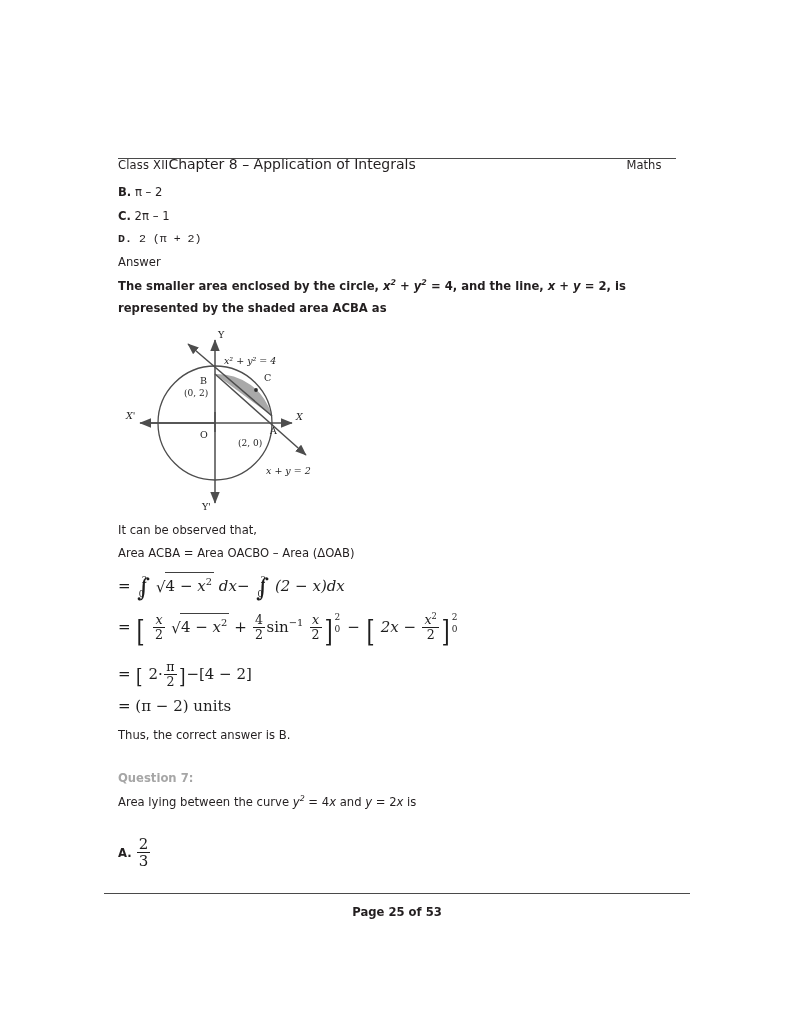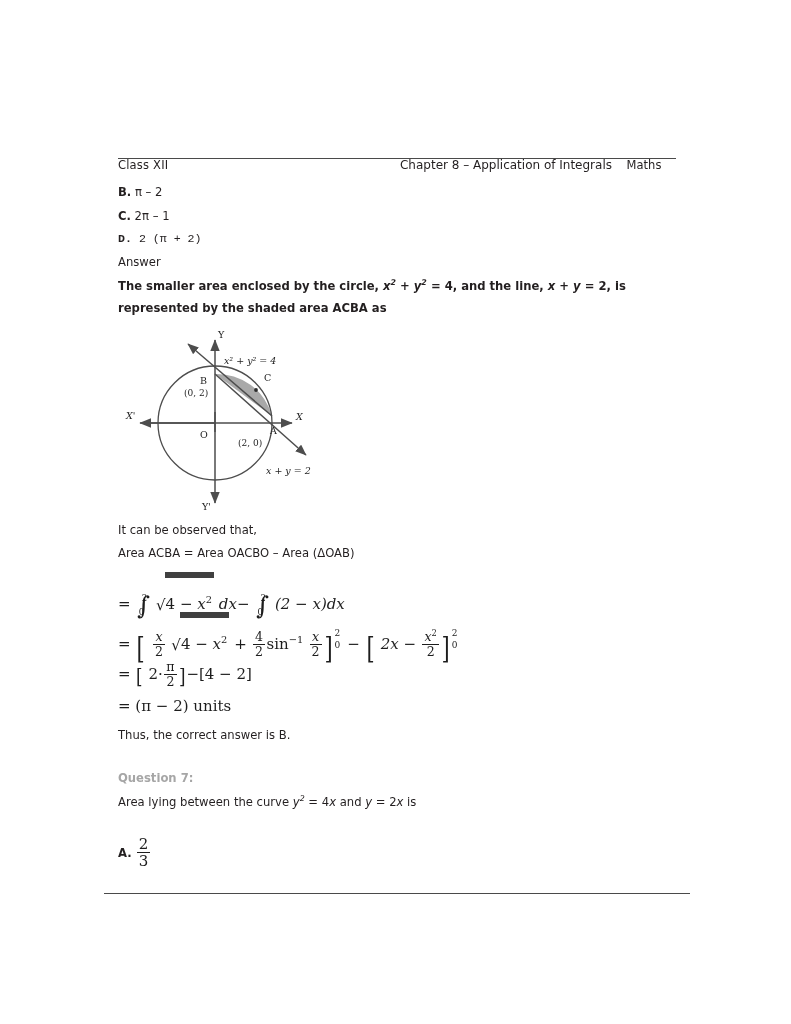--- a/index.html
+++ b/index.html
@@ -31,24 +31,23 @@
     display: flex;
     align-items: baseline;
   }
   .header .h-left {
     font-size: 11.5px;
     letter-spacing: 0.2px;
     white-space: nowrap;
   }
   .header .h-center {
     flex: 1;
-    text-align: right;
-    font-size: 12px;
-    white-space: nowrap;
-    padding-left: 12px;
+    text-align: left;
+    font-size: 14px;
+    white-space: nowrap;
   }
   .header .h-right {
     font-size: 11.5px;
     white-space: nowrap;
     min-width: 64px;
     text-align: center;
     margin-top: 20px;
   }
   .header-rule {
     position: absolute;
@@ -130,22 +129,22 @@
   }
   .intg .lim-bot {
     position: absolute;
     font-size: 0.34em;
     bottom: -0.16em;
     left: 0.16em;
     font-style: normal;
   }
   .sqrt {
     display: inline-block;
-    border-top: 6px solid #404040;
-    padding: 16px 2px 0 1px;
+    border-top: 1px solid #404040;
+    padding: 3px 2px 0 1px;
     margin-left: -1px;
   }
   .radsym { display: inline-block; vertical-align: -0.08em; }
   .brk {
     display: inline-block;
     font-size: 1.95em;
     line-height: 0.62;
     vertical-align: -0.30em;
     transform: scaleX(0.72);
   }
@@ -317,14 +316,15 @@
   </div>
 
   <div class="blk" style="left:118px; top:836px;">
     <span class="opt-label">A.</span>
     <span class="math" style="position:relative; left:0; top:0; display:inline-block; font-size:15px; vertical-align:-2px;">
       <span class="frac" style="font-size:1em; vertical-align:-0.48em;"><span class="num">2</span><span class="den">3</span></span>
     </span>
   </div>
 
   <div class="footer-rule"></div>
+  <div class="footer-text">Page 25 of 53</div>
 
 </div>
 
 </body></html>

